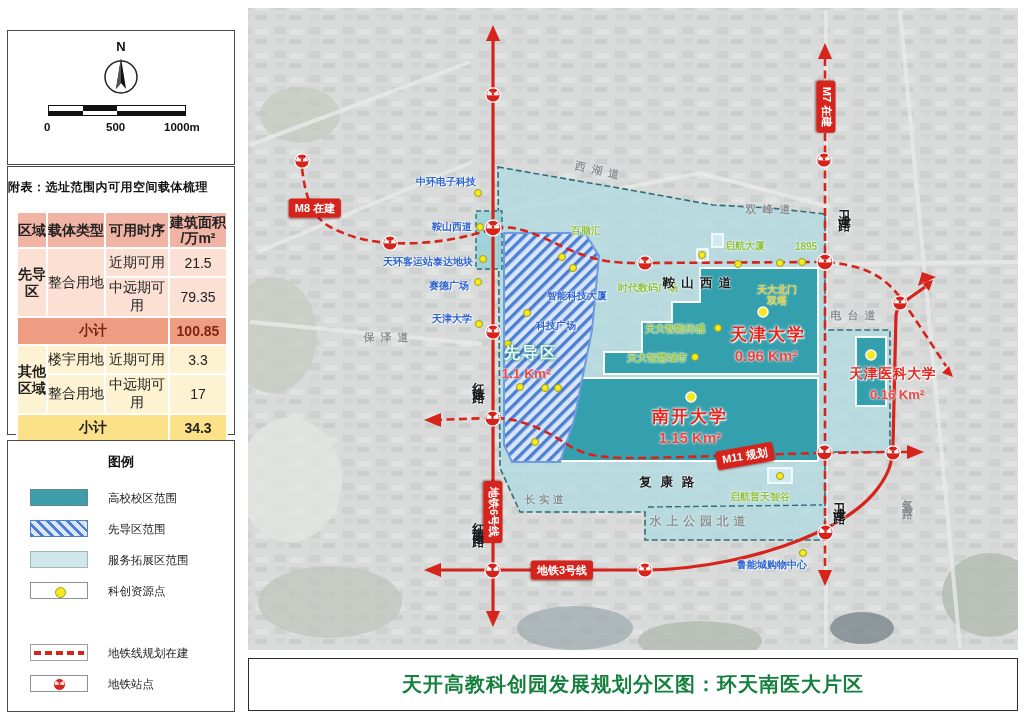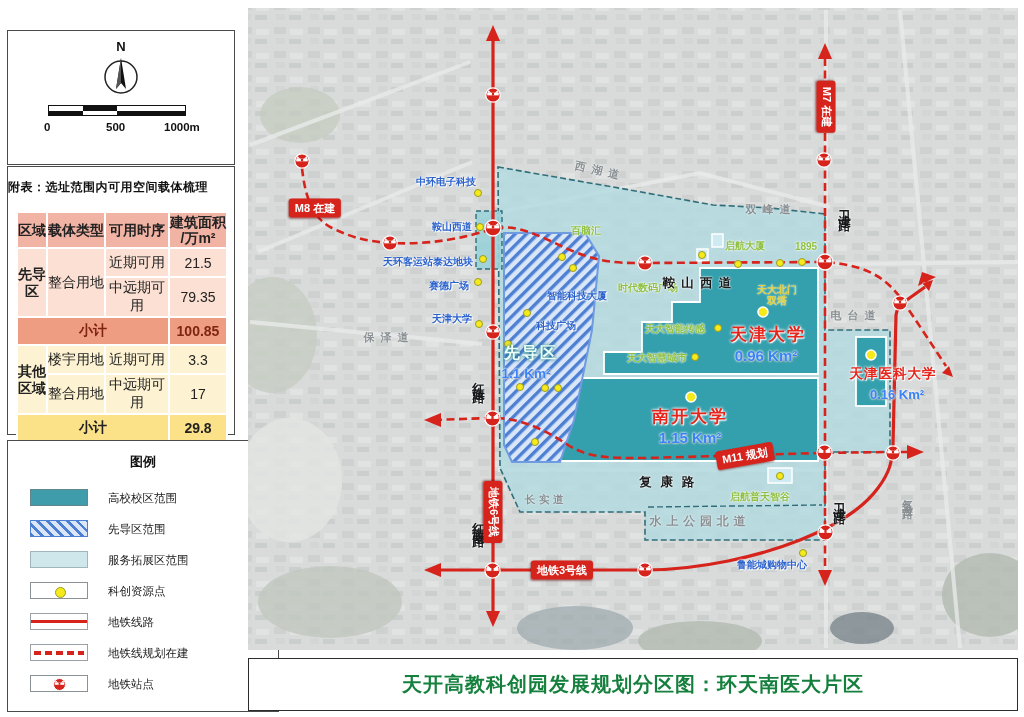--- a/index.html
+++ b/index.html
@@ -19,21 +19,21 @@
   table.carrier{position:absolute;left:8px;top:44px;border-collapse:collapse;table-layout:fixed;width:210px;font-size:14px;color:#222;}
   table.carrier td{border:2px solid #fff;text-align:center;vertical-align:middle;padding:1px 0;height:25px;}
   td.zonecell{width:28px;word-break:break-all;line-height:1.2;font-weight:bold;}
   .th td{background:#f0b3a4;font-weight:bold;height:30px;white-space:pre-line;line-height:1.15;}
   .r-pink td{background:#fbe0d3;}
   .r-yellow td{background:#fdf3d2;}
   tr.sub1 td{background:#ee9d83;font-weight:bold;color:#7e2410;height:24px;}
   tr.sub2 td{background:#fbe289;font-weight:bold;color:#222;height:24px;}
   tr.tot td{background:#c3ddf0;font-weight:bold;color:#111;height:25px;}
   
-  #box-legend{left:7px;top:440px;width:226px;height:270px;padding-left:44px;}
+  #box-legend{left:7px;top:440px;width:226px;height:270px;}
   #legend-title{position:absolute;left:0;right:0;top:12px;text-align:center;font-weight:bold;font-size:13px;color:#111;}
   .lg-item{position:absolute;left:22px;width:200px;height:20px;}
   .sw{position:absolute;left:0;top:0;width:58px;height:17px;border:1px solid #8a9296;background:#fff;box-sizing:border-box;}
   .sw-campus{background:#3f9dab;border-color:#62868c;}
   .sw-pilot{background:repeating-linear-gradient(45deg,#4d7fd2 0 2.5px,#dbe7f8 2.5px 7px);border-color:#4d7fd2;}
   .sw-service{background:#cfe7ea;border-color:#9fb6ba;}
   .sw-line{background:linear-gradient(180deg,#fff 40%,#d6231c 40%,#d6231c 62%,#fff 62%);border-color:#9aa0a4;}
   .sw-dash{border-color:#9aa0a4;}
   .sw-dash::after{content:"";position:absolute;left:3px;right:3px;top:6px;height:4px;
      background:repeating-linear-gradient(90deg,#d6231c 0 7px,transparent 7px 11px);}
@@ -47,21 +47,21 @@
   .lbl{position:absolute;z-index:3;transform:translate(-50%,-50%);white-space:nowrap;pointer-events:none;}
   .poi-blue{color:#2b62cc;font-weight:bold;font-size:10px;
      text-shadow:0 0 2px #fff,0 0 2px #fff,1px 1px 1px #fff;}
   .poi-green{color:#8fc043;font-weight:bold;font-size:10px;
      text-shadow:0 0 2px #fff,0 0 2px #fff;}
   .poi-yellow{color:#e6d243;font-weight:bold;font-size:10px;text-align:center;line-height:1.2;
      text-shadow:0 0 2px rgba(255,255,255,.8);}
   .uni{color:#e8251c;font-weight:bold;font-size:17px;letter-spacing:2px;
      text-shadow:0 0 3px #fff,0 0 3px #fff,1px 1px 1px #fff;}
   .uni-small{font-size:13.5px;letter-spacing:1px;}
-  .area-val{color:#3b82f6;font-weight:bold;font-size:15px;
+  .area-val{color:#ef4444;font-weight:bold;font-size:15px;
      text-shadow:0 0 2px #fff,0 0 3px rgba(255,255,255,.9),1px 1px 1px rgba(120,120,120,.6);}
   .pilot-name{color:#eafff6;font-weight:bold;font-size:16px;letter-spacing:2px;
      text-shadow:0 0 3px rgba(38,128,140,.9),0 0 4px rgba(38,128,140,.8);}
   .road-minor{color:#898f92;font-weight:bold;font-size:11px;letter-spacing:.55em;
      text-shadow:0 0 2px #fff;}
   .road-major{color:#17191b;font-weight:bold;font-size:12.5px;letter-spacing:.5em;
      text-shadow:0 0 2px #fff,0 0 2px #fff;}
   .vert{writing-mode:vertical-rl;letter-spacing:.35em;}
   .badge{background:#d6231c;color:#fff;font-weight:bold;font-size:11px;padding:2px 6px;
      border-radius:3px;box-shadow:0 1px 2px rgba(90,0,0,.45);}
@@ -315,21 +315,21 @@
         <td>近期可用</td>
         <td>3.3</td>
       </tr>
       <tr class="r-yellow">
         <td>整合用地</td>
         <td>中远期可用</td>
         <td>17</td>
       </tr>
       <tr class="sub2">
         <td colspan="3">小计</td>
-        <td>29.8</td>
+        <td>34.3</td>
       </tr>
       <tr class="tot">
         <td colspan="3">合计</td>
         <td>121.15</td>
       </tr>
     </tbody>
       </table>
   </div>
 
   <div class="box" id="box-legend">
@@ -342,24 +342,20 @@
       <div class="sw sw-pilot"></div>
       <div class="lg-label">先导区范围</div>
     </div>
     <div class="lg-item" style="top:141px">
       <div class="sw sw-dot"></div>
       <div class="lg-label">科创资源点</div>
     </div>
     <div class="lg-item" style="top:110px">
       <div class="sw sw-service"></div>
       <div class="lg-label">服务拓展区范围</div>
-    </div>
-    <div class="lg-item" style="top:172px">
-      <div class="sw sw-line"></div>
-      <div class="lg-label">地铁线路</div>
     </div>
     <div class="lg-item" style="top:234px">
       <div class="sw">
         <svg width="15" height="15" viewBox="-10 -10 20 20">
             <use href="#stn" x="-10" y="-10" width="20" height="20"></use>
           </svg>
       </div>
       <div class="lg-label">地铁站点</div>
     </div>
     <div class="lg-item" style="top:203px">

